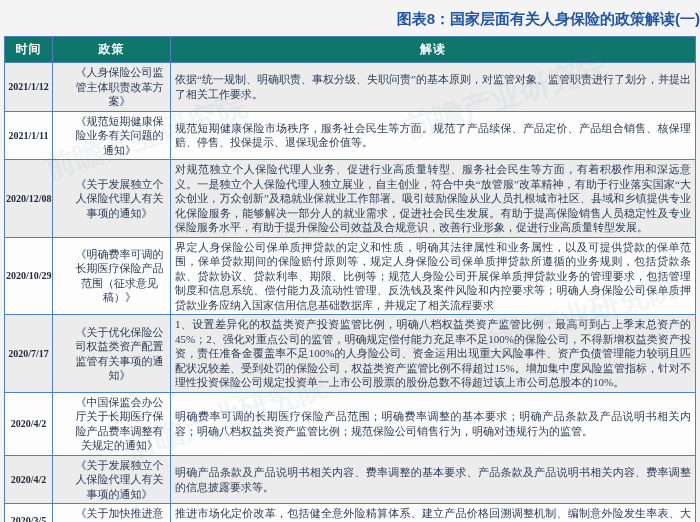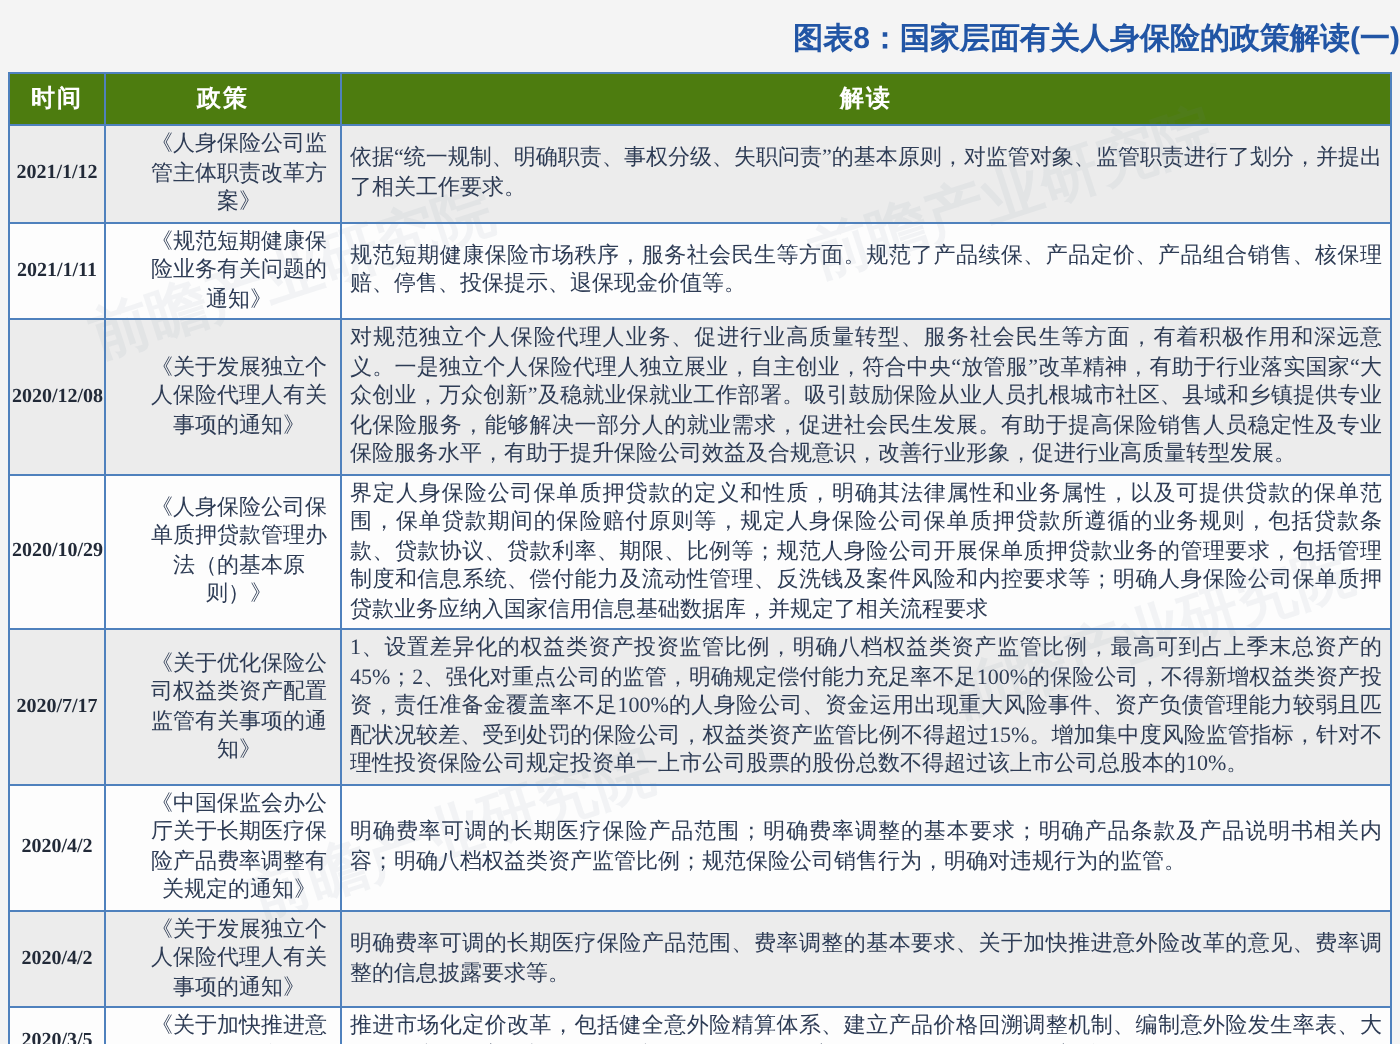--- a/index.html
+++ b/index.html
@@ -15,21 +15,21 @@
     padding:10px 0 7px 0;
     font-family:"Liberation Sans","DejaVu Sans",sans-serif;
   }
   table.policy-table {
     border-collapse:collapse; table-layout:fixed;
     width:692px; margin:0 4px;
     background:#ffffff;
   }
   .policy-table th, .policy-table td { border:1px solid #4f81bd; }
   .policy-table thead th {
-    background:#4d7c0f; color:#ffffff;
+    background:#0f766e; color:#ffffff;
     font-size:12px; font-weight:bold; padding:4px 2px;
     font-family:"Liberation Sans","DejaVu Sans",sans-serif;
     letter-spacing:1px;
   }
   .policy-table tbody tr:nth-child(odd) { background:#ececec; }
   .policy-table tbody tr:nth-child(even) { background:#fdfdfd; }
   .policy-table td {
     font-size:11px; color:#2e3c55; line-height:1.32;
     padding:2px 4px; vertical-align:middle;
   }
@@ -81,37 +81,37 @@
       <td class="cell-policy">《规范短期健康保险业务有关问题的通知》</td>
       <td class="cell-interp">规范短期健康保险市场秩序，服务社会民生等方面。规范了产品续保、产品定价、产品组合销售、核保理赔、停售、投保提示、退保现金价值等。</td>
     </tr>
     <tr>
       <td class="cell-date">2020/12/08</td>
       <td class="cell-policy">《关于发展独立个人保险代理人有关事项的通知》</td>
       <td class="cell-interp">对规范独立个人保险代理人业务、促进行业高质量转型、服务社会民生等方面，有着积极作用和深远意义。一是独立个人保险代理人独立展业，自主创业，符合中央“放管服”改革精神，有助于行业落实国家“大众创业，万众创新”及稳就业保就业工作部署。吸引鼓励保险从业人员扎根城市社区、县域和乡镇提供专业化保险服务，能够解决一部分人的就业需求，促进社会民生发展。有助于提高保险销售人员稳定性及专业保险服务水平，有助于提升保险公司效益及合规意识，改善行业形象，促进行业高质量转型发展。</td>
     </tr>
     <tr>
       <td class="cell-date">2020/10/29</td>
-      <td class="cell-policy">《人身保险公司保单质押贷款管理办法（的基本原则）》</td>
+      <td class="cell-policy">《明确费率可调的长期医疗保险产品范围（征求意见稿）》</td>
       <td class="cell-interp">界定人身保险公司保单质押贷款的定义和性质，明确其法律属性和业务属性，以及可提供贷款的保单范围，保单贷款期间的保险赔付原则等，规定人身保险公司保单质押贷款所遵循的业务规则，包括贷款条款、贷款协议、贷款利率、期限、比例等；规范人身险公司开展保单质押贷款业务的管理要求，包括管理制度和信息系统、偿付能力及流动性管理、反洗钱及案件风险和内控要求等；明确人身保险公司保单质押贷款业务应纳入国家信用信息基础数据库，并规定了相关流程要求</td>
     </tr>
     <tr>
       <td class="cell-date">2020/7/17</td>
       <td class="cell-policy">《关于优化保险公司权益类资产配置监管有关事项的通知》</td>
       <td class="cell-interp">1、设置差异化的权益类资产投资监管比例，明确八档权益类资产监管比例，最高可到占上季末总资产的45%；2、强化对重点公司的监管，明确规定偿付能力充足率不足100%的保险公司，不得新增权益类资产投资，责任准备金覆盖率不足100%的人身险公司、资金运用出现重大风险事件、资产负债管理能力较弱且匹配状况较差、受到处罚的保险公司，权益类资产监管比例不得超过15%。增加集中度风险监管指标，针对不理性投资保险公司规定投资单一上市公司股票的股份总数不得超过该上市公司总股本的10%。</td>
     </tr>
     <tr>
       <td class="cell-date">2020/4/2</td>
       <td class="cell-policy">《中国保监会办公厅关于长期医疗保险产品费率调整有关规定的通知》</td>
       <td class="cell-interp">明确费率可调的长期医疗保险产品范围；明确费率调整的基本要求；明确产品条款及产品说明书相关内容；明确八档权益类资产监管比例；规范保险公司销售行为，明确对违规行为的监管。</td>
     </tr>
     <tr>
       <td class="cell-date">2020/4/2</td>
       <td class="cell-policy">《关于发展独立个人保险代理人有关事项的通知》</td>
-      <td class="cell-interp">明确费率可调的长期医疗保险产品范围、费率调整的基本要求、关于加快推进意外险改革的意见、费率调整的信息披露要求等。</td>
+      <td class="cell-interp">明确产品条款及产品说明书相关内容、费率调整的基本要求、产品条款及产品说明书相关内容、费率调整的信息披露要求等。</td>
     </tr>
     <tr>
       <td class="cell-date">2020/3/5</td>
       <td class="cell-policy">《关于加快推进意外险改革的意见》</td>
       <td class="cell-interp">推进市场化定价改革，包括健全意外险精算体系、建立产品价格回溯调整机制、编制意外险发生率表、大力推动产品自主创新等；强化市场行为监管；建立健全信息披露机制，建立反保险欺诈长效协作机制等。</td>
     </tr>
 
   </tbody>
 </table>
 

